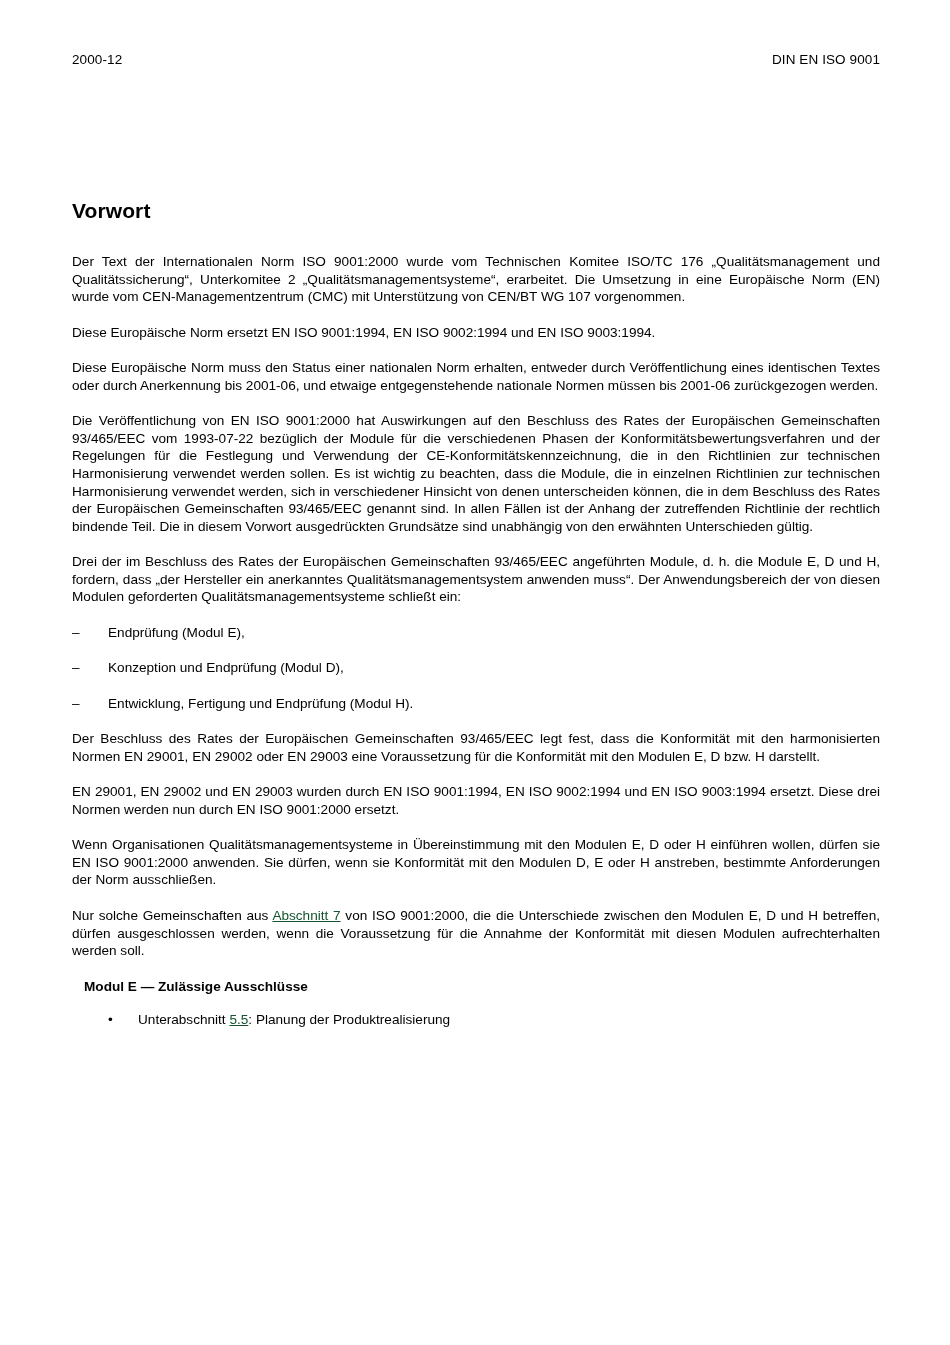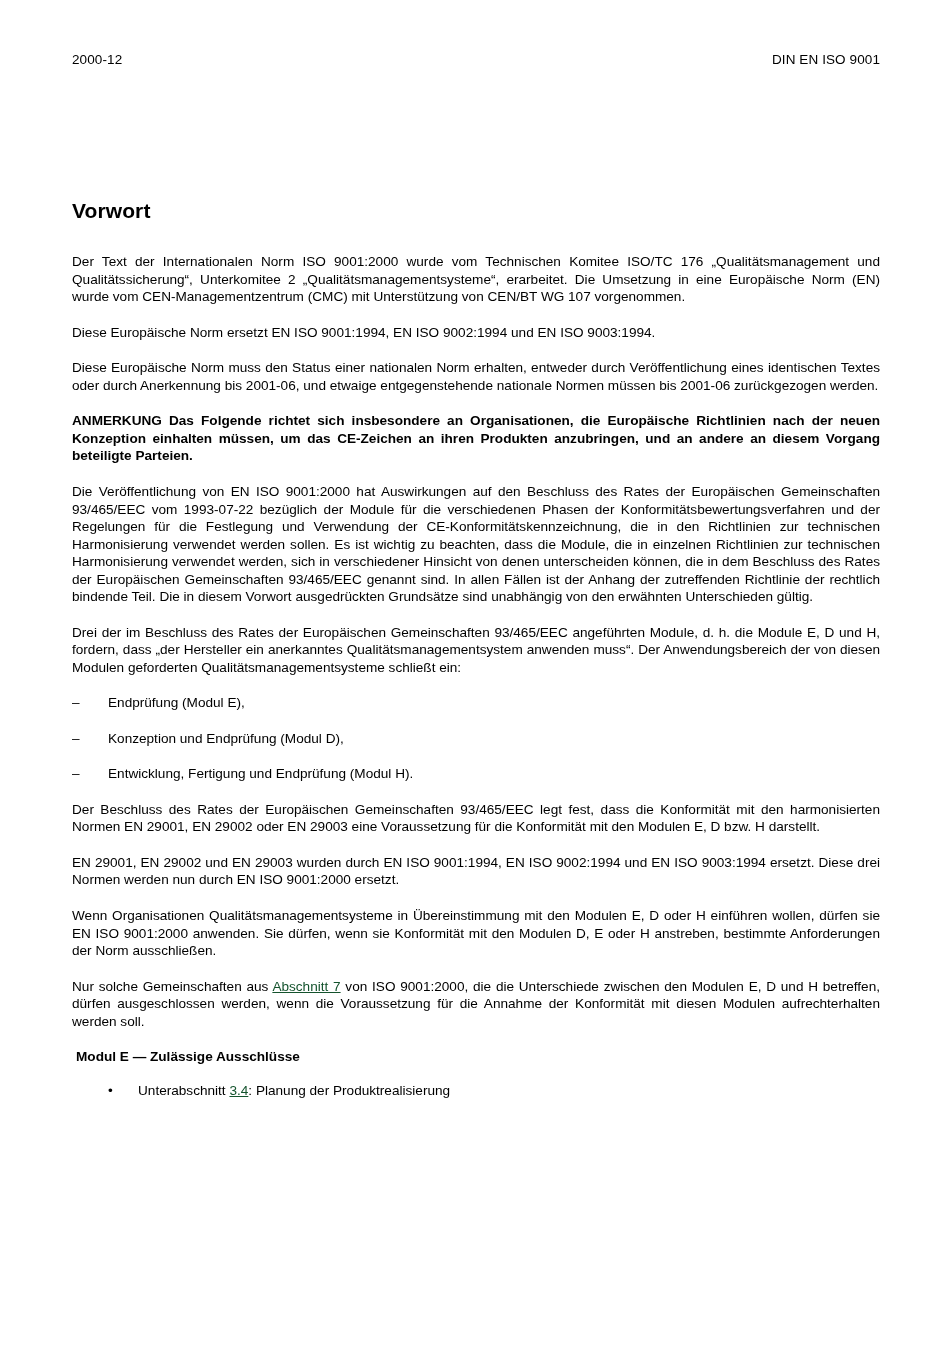--- a/index.html
+++ b/index.html
@@ -59,21 +59,21 @@
     margin: 0 0 18px 0;
     hyphens: none;
   }
   p.para.bold {
     font-weight: bold;
   }
 
   h2.subhead {
     font-size: 13.6px;
     font-weight: bold;
-    margin: 0 0 16px 4px;
+    margin: 0 0 16px 12px;
     line-height: 1.29;
     text-align: left;
   }
 
   ul.dash-list, ul.bullet-list {
     list-style: none;
     margin: 0 0 18px 0;
     padding: 0;
   }
   ul.dash-list > li {
@@ -136,21 +136,20 @@
   <div class="content">
 
     <h1 class="doc-title">Vorwort</h1>
 
     <p class="para">Der Text der Internationalen Norm ISO 9001:2000 wurde vom Technischen Komitee ISO/TC 176 „Qualitätsmanagement und Qualitätssicherung“, Unterkomitee 2 „Qualitätsmanagementsysteme“, erarbeitet. Die Umsetzung in eine Europäische Norm (EN) wurde vom CEN-Managementzentrum (CMC) mit Unterstützung von CEN/BT WG 107 vorgenommen.</p>
 
     <p class="para">Diese Europäische Norm ersetzt EN ISO 9001:1994, EN ISO 9002:1994 und EN ISO 9003:1994.</p>
 
     <p class="para">Diese Europäische Norm muss den Status einer nationalen Norm erhalten, entweder durch Veröffentlichung eines identischen Textes oder durch Anerkennung bis 2001-06, und etwaige entgegenstehende nationale Normen müssen bis 2001-06 zurückgezogen werden.</p>
 
-    <p class="para bold">ANMERKUNG Das Folgende richtet sich insbesondere an Organisationen, die Europäische Richtlinien nach der neuen Konzeption einhalten müssen, um das CE-Zeichen an ihren Produkten anzubringen, und an andere an diesem Vorgang beteiligte Parteien.</p>
 
     <p class="para">Die Veröffentlichung von EN ISO 9001:2000 hat Auswirkungen auf den Beschluss des Rates der Europäischen Gemeinschaften 93/465/EEC vom 1993-07-22 bezüglich der Module für die verschiedenen Phasen der Konformitätsbewertungsverfahren und der Regelungen für die Festlegung und Verwendung der CE-Konformitätskennzeichnung, die in den Richtlinien zur technischen Harmonisierung verwendet werden sollen. Es ist wichtig zu beachten, dass die Module, die in einzelnen Richtlinien zur technischen Harmonisierung verwendet werden, sich in verschiedener Hinsicht von denen unterscheiden können, die in dem Beschluss des Rates der Europäischen Gemeinschaften 93/465/EEC genannt sind. In allen Fällen ist der Anhang der zutreffenden Richtlinie der rechtlich bindende Teil. Die in diesem Vorwort ausgedrückten Grundsätze sind unabhängig von den erwähnten Unterschieden gültig.</p>
 
     <p class="para">Drei der im Beschluss des Rates der Europäischen Gemeinschaften 93/465/EEC angeführten Module, d. h. die Module E, D und H, fordern, dass „der Hersteller ein anerkanntes Qualitätsmanagementsystem anwenden muss“. Der Anwendungsbereich der von diesen Modulen geforderten Qualitätsmanagementsysteme schließt ein:</p>
 
     <ul class="dash-list">
       <li>
         <span class="marker">–</span>
         <span class="item-text">Endprüfung (Modul E),</span>
       </li>
@@ -170,20 +169,20 @@
 
     <p class="para">Wenn Organisationen Qualitätsmanagementsysteme in Übereinstimmung mit den Modulen E, D oder H einführen wollen, dürfen sie EN ISO 9001:2000 anwenden. Sie dürfen, wenn sie Konformität mit den Modulen D, E oder H anstreben, bestimmte Anforderungen der Norm ausschließen.</p>
 
     <p class="para"><span>Nur solche Gemeinschaften aus </span><a class="ref-link" href="#">Abschnitt 7</a><span> von ISO 9001:2000, die die Unterschiede zwischen den Modulen E, D und H betreffen, dürfen ausgeschlossen werden, wenn die Voraussetzung für die Annahme der Konformität mit diesen Modulen aufrechterhalten werden soll.</span></p>
 
     <h2 class="subhead">Modul E — Zulässige Ausschlüsse</h2>
 
     <ul class="bullet-list">
       <li>
         <span class="marker">•</span>
-        <span class="item-text"><span>Unterabschnitt </span><a class="ref-link" href="#">3.4</a><span>: Planung der Produktrealisierung</span></span>
+        <span class="item-text"><span>Unterabschnitt </span><a class="ref-link" href="#">5.5</a><span>: Planung der Produktrealisierung</span></span>
       </li>
     </ul>
 
   </div>
 
 
 </div>
 
 </body></html>

